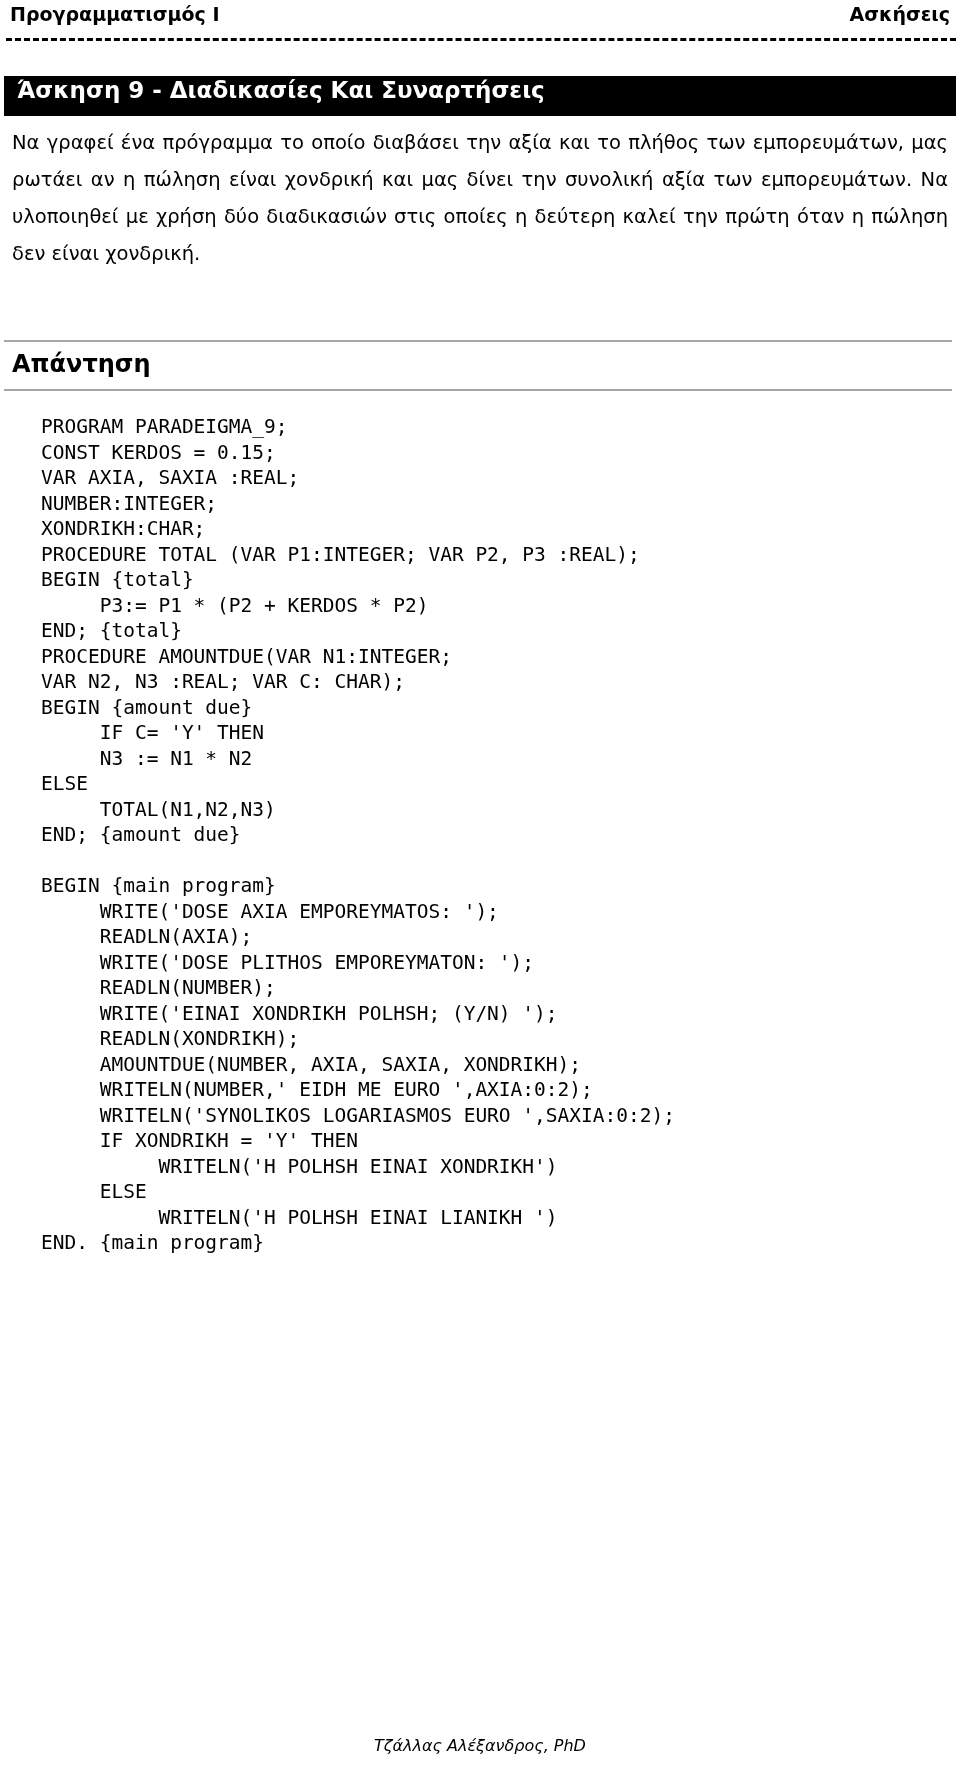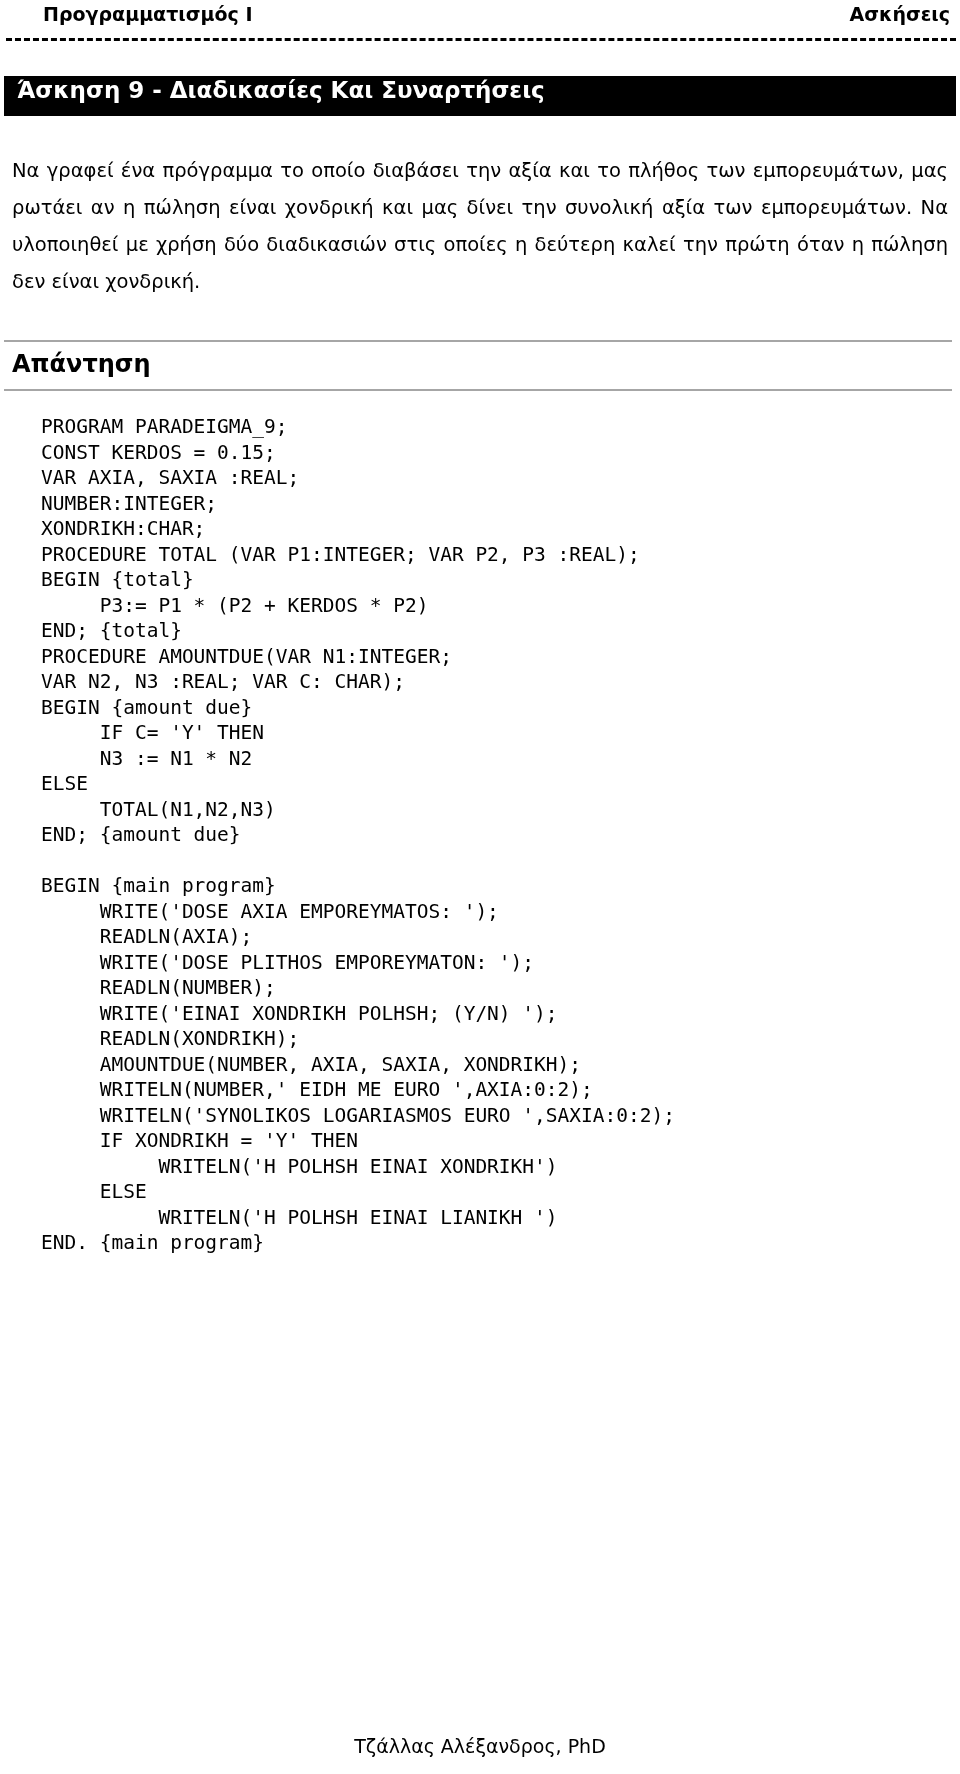--- a/index.html
+++ b/index.html
@@ -34,21 +34,20 @@
     justify-content: space-between;
     align-items: flex-start;
   }
   .doc-header .hdr-text {
     font-family: "DejaVu Sans", sans-serif;
     font-weight: bold;
     font-size: 19px;
     line-height: 24px;
     letter-spacing: 0px;
     white-space: nowrap;
-    margin-left: 33px;
   }
 
   .header-rule {
     position: absolute;
     left: 6px;
     right: 4px;
     top: 38px;
     height: 0;
     border-top: 3px dashed #000000;
   }
@@ -77,21 +76,20 @@
   .statement {
     position: absolute;
     left: 12px;
     top: 124px;
     width: 936px;
     font-family: "DejaVu Sans", sans-serif;
     font-size: 19.5px;
     line-height: 37px;
     text-align: justify;
     text-justify: inter-word;
-    margin-top: 28px;
   }
 
   
   .answer-rule-top {
     position: absolute;
     left: 4px;
     width: 948px;
     top: 340px;
     height: 0;
     border-top: 2px solid #a6a6a6;
@@ -136,21 +134,22 @@
   
   .doc-footer {
     position: absolute;
     left: 0;
     right: 0;
     top: 1734px;
     text-align: center;
   }
   .doc-footer .footer-text {
     font-family: "DejaVu Sans", sans-serif;
-    font-size: 19px;
+    font-style: italic;
+    font-size: 16px;
     line-height: 24px;
     white-space: nowrap;
   }
 </style>
 </head>
 <body>
 
 <div class="page">
 
   <div class="doc-header">

